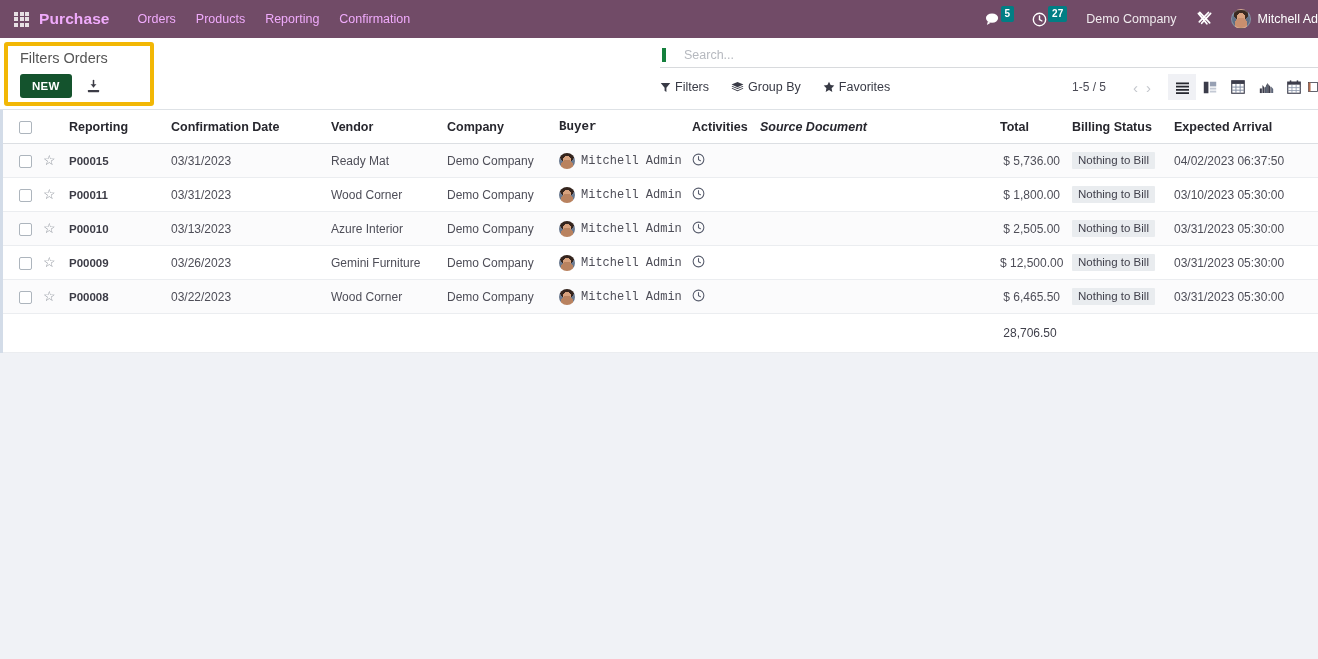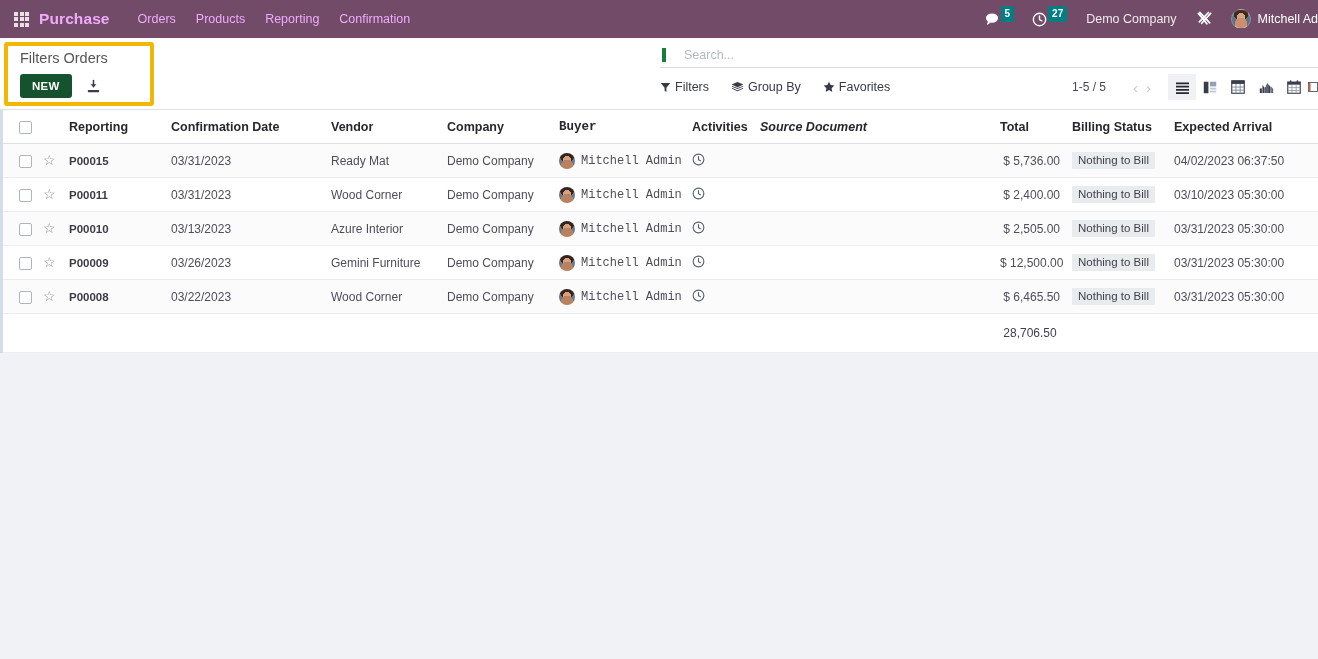--- a/index.html
+++ b/index.html
@@ -521,21 +521,21 @@
               <span class="avatar-sm"></span>
               <span>Mitchell Admin</span>
             </span>
           </td>
           <td class="c-act"><span class="clock-ico"><svg width="13" height="13" viewBox="0 0 16 16">
                 <circle cx="8" cy="8" r="6.6" fill="none" stroke="#4e5costs" stroke-width="1.3"></circle>
                 <circle cx="8" cy="8" r="6.6" fill="none" stroke="#575c6c" stroke-width="1.3"></circle>
                 <path d="M8 4.4 V8.2 L10.4 9.6" stroke="#575c6c" stroke-width="1.3" fill="none" stroke-linecap="round"></path>
               </svg></span></td>
           <td class="c-src"></td>
-          <td class="c-total total-cell">$ 2,400.00</td>
+          <td class="c-total total-cell">$ 1,800.00</td>
           <td class="c-bill"><span class="pill">Nothing to Bill</span></td>
           <td class="c-exp">03/10/2023 05:30:00</td>
         </tr>
         <tr>
           <td class="c-check"><span class="cbox"></span></td>
           <td class="c-star"><span class="star">☆</span></td>
           <td class="c-ref"><span class="ref">P00010</span></td>
           <td class="c-date">03/13/2023</td>
           <td class="c-vendor">Azure Interior</td>
           <td class="c-comp">Demo Company</td>

